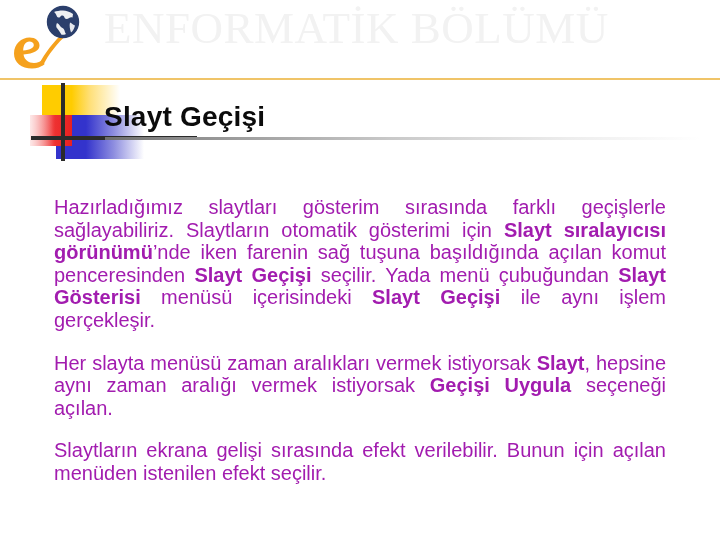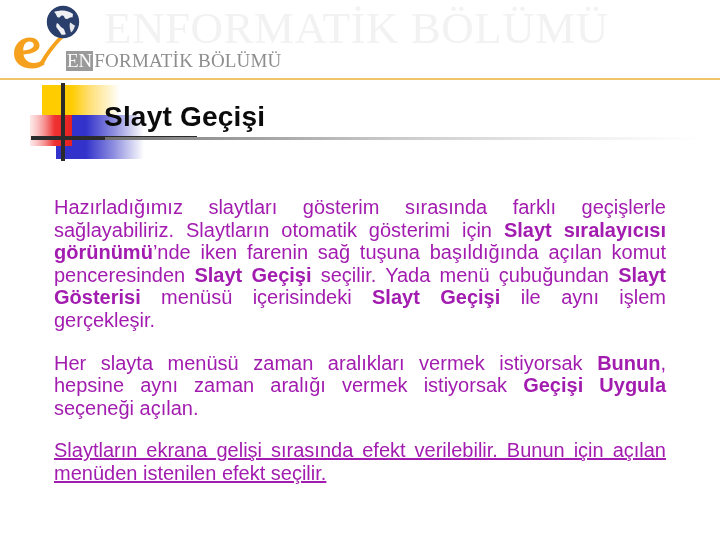--- a/index.html
+++ b/index.html
@@ -169,21 +169,21 @@
     position: absolute;
     left: 54px;
     top: 196px;
     width: 612px;
     font-size: 20px;
     line-height: 22.6px;
     color: #a21caf;
     text-align: justify;
   }
   .body p { margin: 0 0 20px 0; }
-  .body p:last-child { margin-bottom: 4px; text-decoration: underline; }
+  .body p:last-child { margin-bottom: 4px; }
   .body b { font-weight: bold; }
 </style>
 </head>
 <body>
 
 <div id="slide">
 
   <div class="header">
 
     <div class="watermark">ENFORMATİK BÖLÜMÜ</div>
@@ -206,39 +206,35 @@
         <path d="M10 9 C13 11 12 14 14.5 14.5 C17 15 16 12 18.5 12.5 C21 13 20 16 22.5 16
                  C25 16 26 13.5 28.5 14.5 L29 11 C26 9 22 7.5 19 7.5 C15.5 7.5 12.5 8 10 9 Z" fill="#ffffff" opacity="0.92"></path>
         <path d="M13 20 C15.5 21 16 24 18.5 25 C21 26 20.5 29.5 22 31
                  C20 31.8 19 32 17.5 31.8 C16 29 14 26.5 12.5 24.5 C12 23 12.3 21.3 13 20 Z" fill="#ffffff" opacity="0.92"></path>
         <path d="M26 19.5 C28 20.5 29.5 22 31 22.5 C30.4 25.4 29 27.8 27 29.6
                  C26.2 26.5 25 23 26 19.5 Z" fill="#ffffff" opacity="0.88"></path>
         <circle cx="19" cy="19" r="15.5" fill="none" stroke="#2b3f6c" stroke-width="1.4"></circle>
       </svg>
     </div>
 
-    <div class="logo-text">
-      <span class="logo-en">EN</span>
-      <span class="logo-rest">FORMATİK BÖLÜMÜ</span>
-    </div>
 
     <div class="header-rule"></div>
   </div>
 
   <div class="deco">
     <div class="sq-yellow"></div>
     <div class="sq-blue"></div>
     <div class="sq-red"></div>
     <div class="sq-red-fade"></div>
     <div class="line-v"></div>
     <div class="line-h"></div>
   </div>
 
   <div class="title">Slayt Geçişi</div>
   <div class="title-rule"></div>
 
   <div class="body">
     <p><span>Hazırladığımız slaytları gösterim sırasında farklı geçişlerle sağlayabiliriz. Slaytların otomatik gösterimi için </span><b>Slayt sıralayıcısı görünümü</b><span>’nde iken farenin sağ tuşuna başıldığında açılan komut penceresinden </span><b>Slayt Geçişi</b><span> seçilir. Yada menü çubuğundan </span><b>Slayt Gösterisi</b><span> menüsü içerisindeki </span><b>Slayt Geçişi</b><span> ile aynı işlem gerçekleşir.</span></p>
-    <p><span>Her slayta menüsü zaman aralıkları vermek istiyorsak </span><b>Bunun</b><span>, hepsine aynı zaman aralığı vermek istiyorsak </span><b>Geçişi Uygula</b><span> seçeneği açılan.</span></p>
+    <p><span>Her slayta menüsü zaman aralıkları vermek istiyorsak </span><b>Slayt</b><span>, hepsine aynı zaman aralığı vermek istiyorsak </span><b>Geçişi Uygula</b><span> seçeneği açılan.</span></p>
     <p><span>Slaytların ekrana gelişi sırasında efekt verilebilir. Bunun için açılan menüden istenilen efekt seçilir.</span></p>
   </div>
 
 </div>
 
 </body></html>

